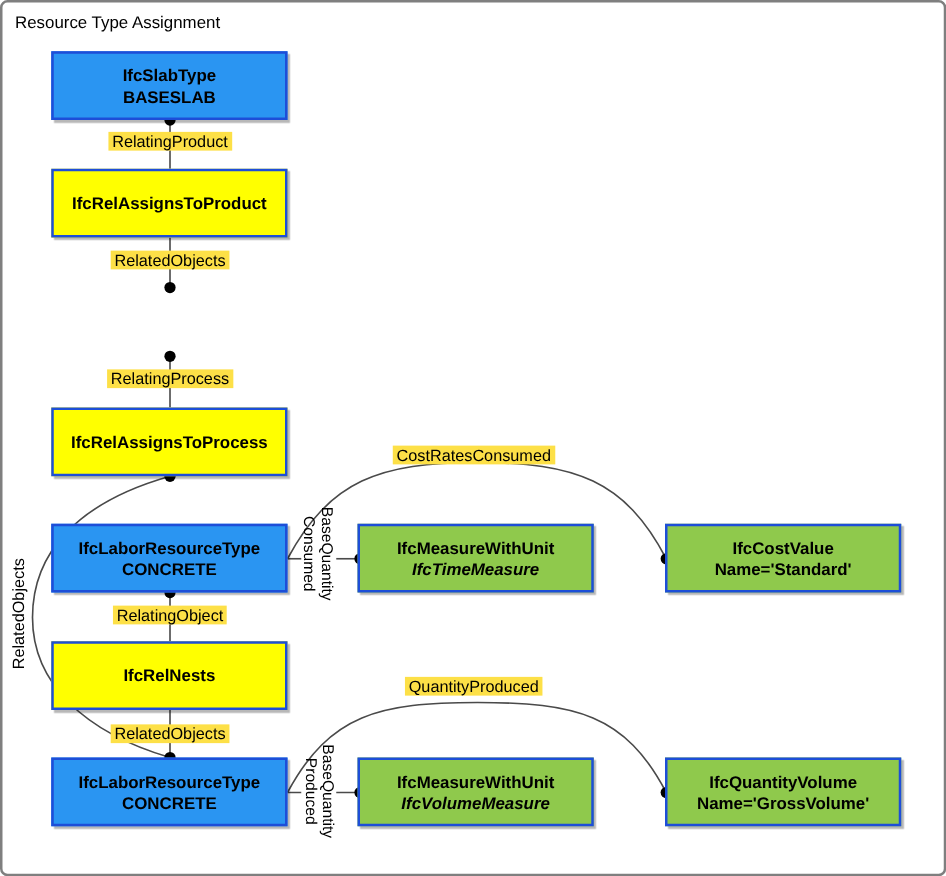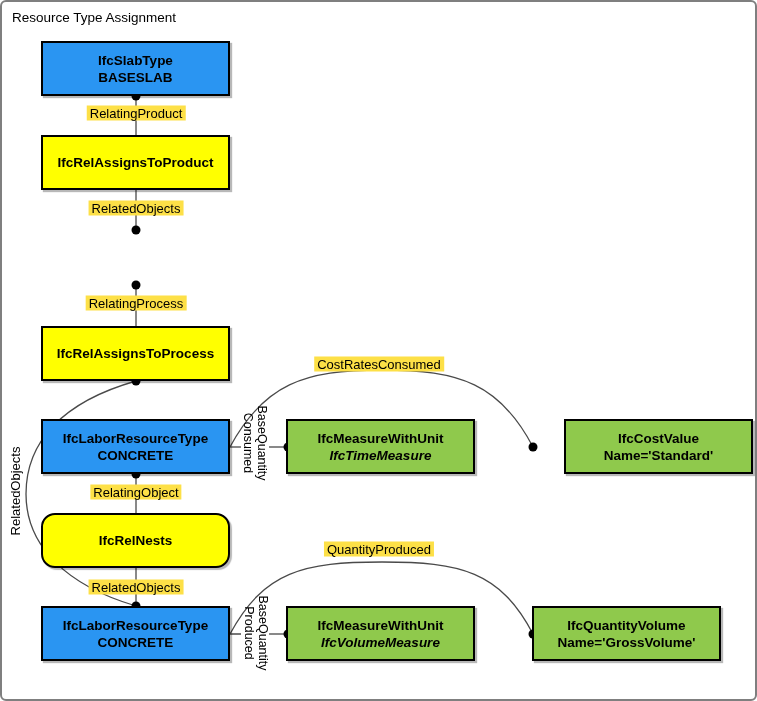--- a/index.html
+++ b/index.html
@@ -16,21 +16,21 @@
   }
   #diagram-title{
     position:absolute;left:10px;top:8px;
     font-size:13.5px;
   }
   svg.wires{position:absolute;left:0;top:0;pointer-events:none;}
   .node{
     position:absolute;
     width:189px;height:55px;
     box-sizing:border-box;
-    border:2px solid #000000;
+    border:2px solid #1d4ed8;
     box-shadow:2px 2px 1px rgba(0,0,0,0.28);
     display:flex;flex-direction:column;
     justify-content:center;align-items:center;
     text-align:center;
     font-size:13.5px;line-height:17px;
   }
   .node .nm{font-weight:bold;}
   .node .val{font-weight:bold;}
   .node .val.italic{font-style:italic;}
   .edge-label{
@@ -106,32 +106,32 @@
   <div class="node" style="left: 39px; top: 133px; background: rgb(255, 255, 0);">
     <span class="nm">IfcRelAssignsToProduct</span>
   </div>
   <div class="node" style="left: 39px; top: 324px; background: rgb(255, 255, 0);">
     <span class="nm">IfcRelAssignsToProcess</span>
   </div>
   <div class="node" style="left: 39px; top: 417px; background: rgb(42, 149, 242);">
     <span class="nm">IfcLaborResourceType</span>
     <span class="val">CONCRETE</span>
   </div>
-  <div class="node" style="left: 39px; top: 511px; background: rgb(255, 255, 0); border-radius: 14px;">
+  <div class="node" style="left: 39px; top: 511px; background: rgb(255, 255, 0);">
     <span class="nm">IfcRelNests</span>
   </div>
   <div class="node" style="left: 39px; top: 604px; background: rgb(42, 149, 242);">
     <span class="nm">IfcLaborResourceType</span>
     <span class="val">CONCRETE</span>
   </div>
   <div class="node" style="left: 284px; top: 417px; background: rgb(143, 201, 76);">
     <span class="nm">IfcMeasureWithUnit</span>
     <span class="val italic">IfcTimeMeasure</span>
   </div>
-  <div class="node" style="left: 530px; top: 417px; background: rgb(143, 201, 76); margin-left: 32px;">
+  <div class="node" style="left: 530px; top: 417px; background: rgb(143, 201, 76);">
     <span class="nm">IfcCostValue</span>
     <span class="val">Name='Standard'</span>
   </div>
   <div class="node" style="left: 284px; top: 604px; background: rgb(143, 201, 76);">
     <span class="nm">IfcMeasureWithUnit</span>
     <span class="val italic">IfcVolumeMeasure</span>
   </div>
   <div class="node" style="left: 530px; top: 604px; background: rgb(143, 201, 76);">
     <span class="nm">IfcQuantityVolume</span>
     <span class="val">Name='GrossVolume'</span>

